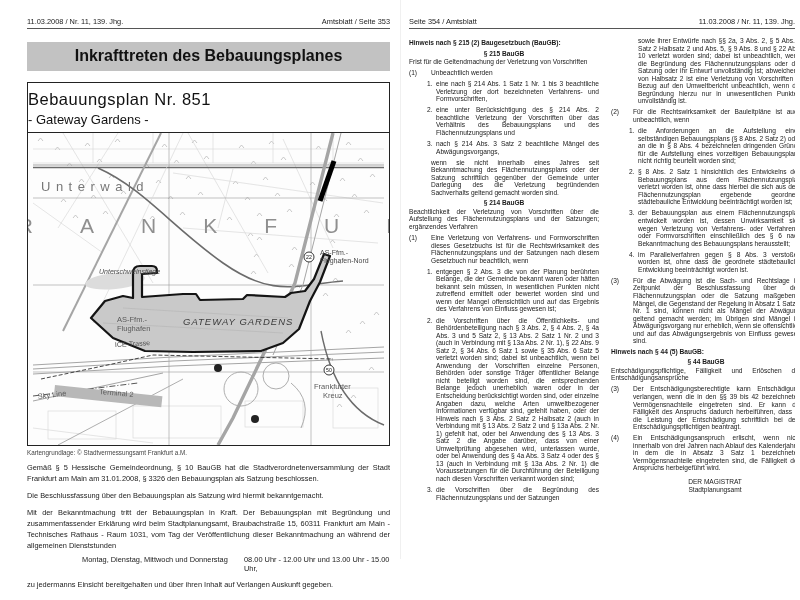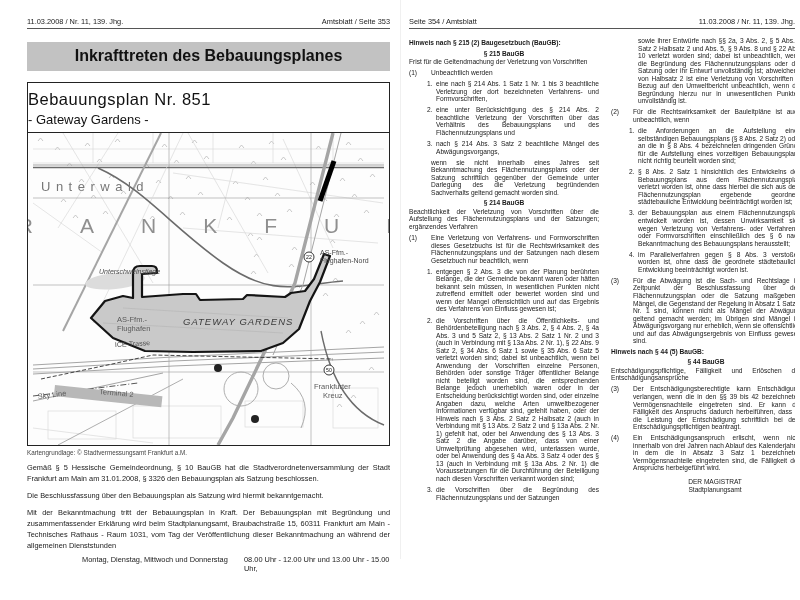--- a/index.html
+++ b/index.html
@@ -237,20 +237,21 @@
     <p class="bodyL">Die Beschlussfassung über den Bebauungsplan als Satzung wird hiermit bekanntgemacht.</p>
     <p class="bodyL">Mit der Bekanntmachung tritt der Bebauungsplan in Kraft. Der Bebauungsplan mit Begründung und zusammenfassender Erklärung wird beim Stadtplanungsamt, Braubachstraße 15, 60311 Frankfurt am Main - Technisches Rathaus - Raum 1031, vom Tag der Veröffentlichung dieser Bekanntmachung an während der allgemeinen Dienststunden</p>
 
     <div class="hours">
       <div class="hrow">
         <span class="hdays">Montag, Dienstag, Mittwoch und Donnerstag</span>
         <span>08.00 Uhr - 12.00 Uhr und 13.00 Uhr - 15.00 Uhr,</span>
       </div>
     </div>
 
+    <p class="bodyL">zu jedermanns Einsicht bereitgehalten und über ihren Inhalt auf Verlangen Auskunft gegeben.</p>
   </div>
 </div>
 
 <div class="page" id="pageR">
   <div class="hdr">
     <span>Seite 354 / Amtsblatt</span>
     <span>11.03.2008 / Nr. 11, 139. Jhg.</span>
   </div>
 
   <div class="cols">

